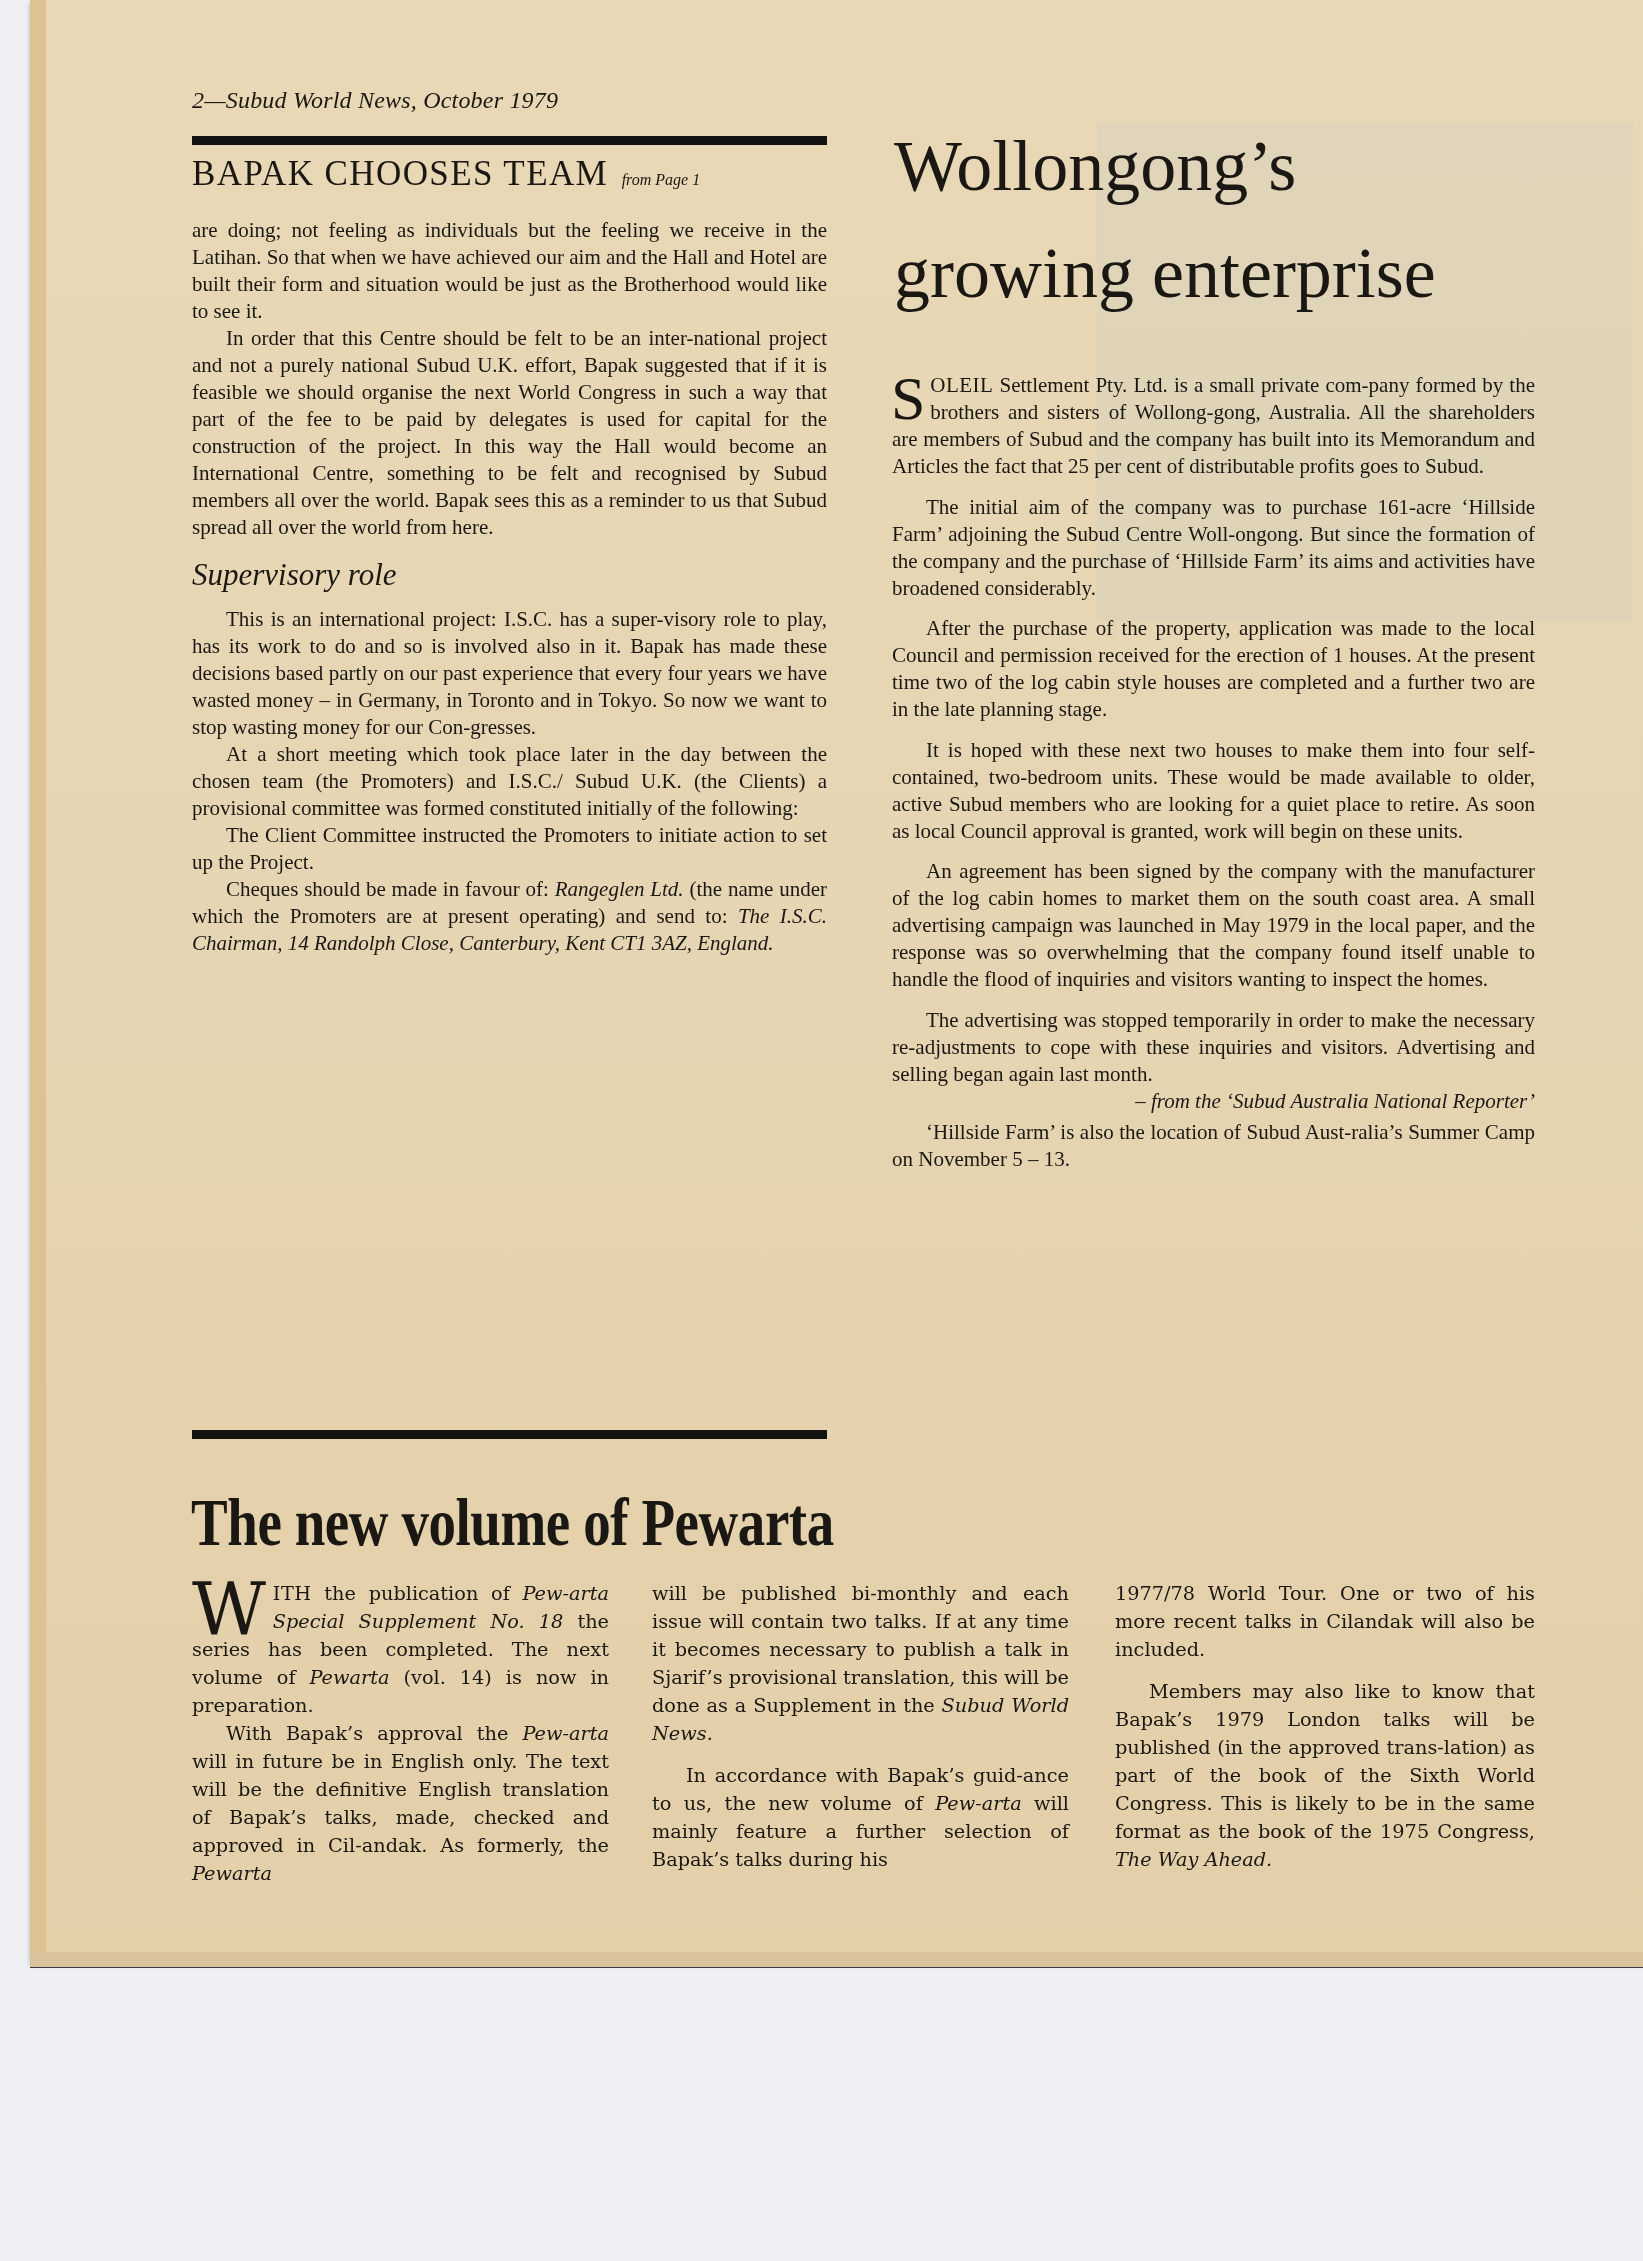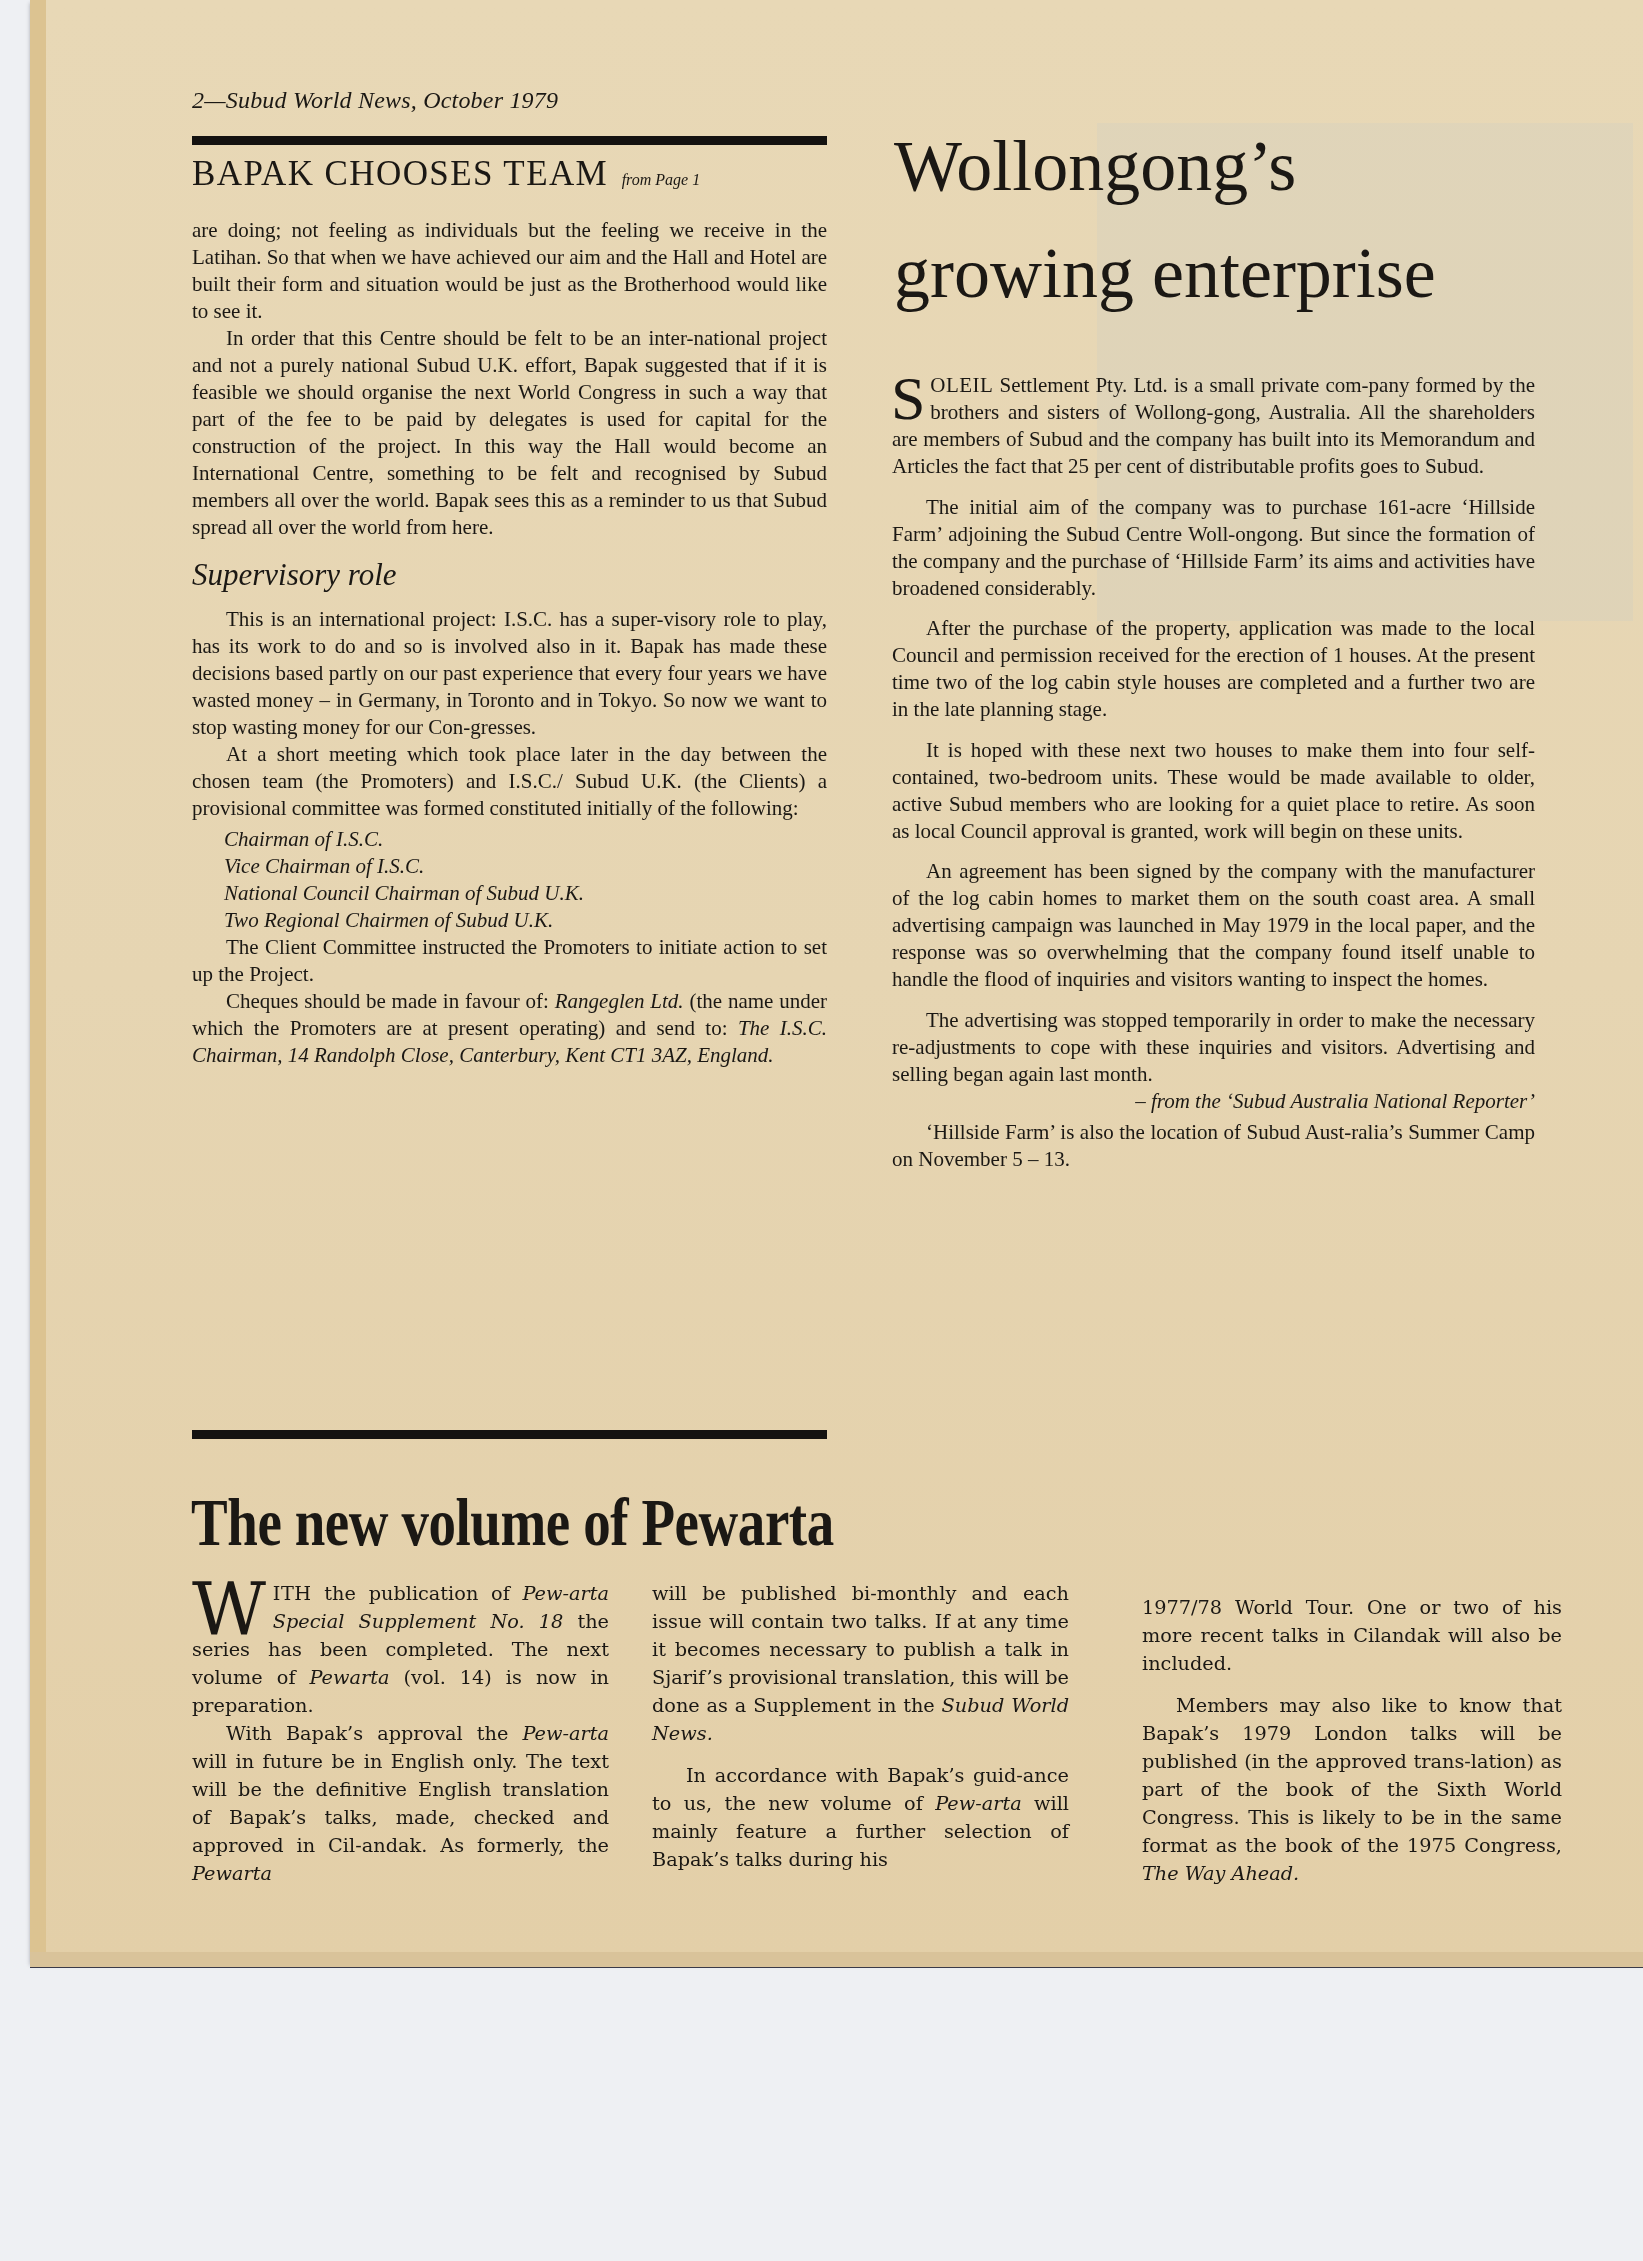--- a/index.html
+++ b/index.html
@@ -84,26 +84,20 @@
 <div class="head1">
   <span>BAPAK CHOOSES TEAM</span><span class="from">from Page 1</span>
 </div>
 
 <div class="col" style="left:192px; top:217px; width:635px;">
   <p class="noindent">are doing; not feeling as individuals but the feeling we receive in the Latihan. So that when we have achieved our aim and the Hall and Hotel are built their form and situation would be just as the Brotherhood would like to see it.</p>
   <p>In order that this Centre should be felt to be an inter-national project and not a purely national Subud U.K. effort, Bapak suggested that if it is feasible we should organise the next World Congress in such a way that part of the fee to be paid by delegates is used for capital for the construction of the project. In this way the Hall would become an International Centre, something to be felt and recognised by Subud members all over the world. Bapak sees this as a reminder to us that Subud spread all over the world from here.</p>
   <div class="subhead">Supervisory role</div>
   <p>This is an international project: I.S.C. has a super-visory role to play, has its work to do and so is involved also in it. Bapak has made these decisions based partly on our past experience that every four years we have wasted money – in Germany, in Toronto and in Tokyo. So now we want to stop wasting money for our Con-gresses.</p>
   <p>At a short meeting which took place later in the day between the chosen team (the Promoters) and I.S.C./ Subud U.K. (the Clients) a provisional committee was formed constituted initially of the following:</p>
-  <div class="list">
-    <div>Chairman of I.S.C.</div>
-    <div>Vice Chairman of I.S.C.</div>
-    <div>National Council Chairman of Subud U.K.</div>
-    <div>Two Regional Chairmen of Subud U.K.</div>
-  </div>
   <p>The Client Committee instructed the Promoters to initiate action to set up the Project.</p>
   <p><span>Cheques should be made in favour of: </span><em>Rangeglen Ltd.</em><span> (the name under which the Promoters are at present operating) and send to: </span><em>The I.S.C. Chairman, 14 Randolph Close, Canterbury, Kent CT1 3AZ, England.</em></p>
 </div>
 <div class="rule" style="left:192px; top:1430px; width:635px;"></div>
 
 <div class="head2" style="top:135px;">Wollongong’s</div>
 <div class="head2" style="top:242px;">growing enterprise</div>
 
 <div class="col" style="left:892px; top:372px; width:643px;">
   <p class="lead"><span class="dropcap">S</span><span class="sc">OLEIL</span><span> Settlement Pty. Ltd. is a small private com-pany formed by the brothers and sisters of Wollong-gong, Australia. All the shareholders are members of Subud and the company has built into its Memorandum and Articles the fact that 25 per cent of distributable profits goes to Subud.</span></p>
@@ -121,17 +115,17 @@
 <div class="col pewarta" style="left:192px; top:1580px; width:417px;">
   <p class="lead"><span class="dropcap dropcap-w">W</span><span class="sc">ITH</span><span> the publication of </span><em>Pew-arta Special Supplement No. 18</em><span> the series has been completed. The next volume of </span><em>Pewarta</em><span> (vol. 14) is now in preparation.</span></p>
   <p><span>With Bapak’s approval the </span><em>Pew-arta</em><span> will in future be in English only. The text will be the definitive English translation of Bapak’s talks, made, checked and approved in Cil-andak. As formerly, the </span><em>Pewarta</em></p>
 </div>
 
 <div class="col pewarta" style="left:652px; top:1580px; width:417px;">
   <p class="noindent"><span>will be published bi-monthly and each issue will contain two talks. If at any time it becomes necessary to publish a talk in Sjarif’s provisional translation, this will be done as a Supplement in the </span><em>Subud World News.</em></p>
   <p class="gap"><span>In accordance with Bapak’s guid-ance to us, the new volume of </span><em>Pew-arta</em><span> will mainly feature a further selection of Bapak’s talks during his</span></p>
 </div>
 
-<div class="col pewarta" style="left:1142px; top:1580px; width:420px;margin-top:14px;">
+<div class="col pewarta" style="left:1115px; top:1580px; width:420px;">
   <p class="noindent">1977/78 World Tour. One or two of his more recent talks in Cilandak will also be included.</p>
   <p class="gap"><span>Members may also like to know that Bapak’s 1979 London talks will be published (in the approved trans-lation) as part of the book of the Sixth World Congress. This is likely to be in the same format as the book of the 1975 Congress, </span><em>The Way Ahead.</em></p>
 </div>
 
 
 </body></html>

